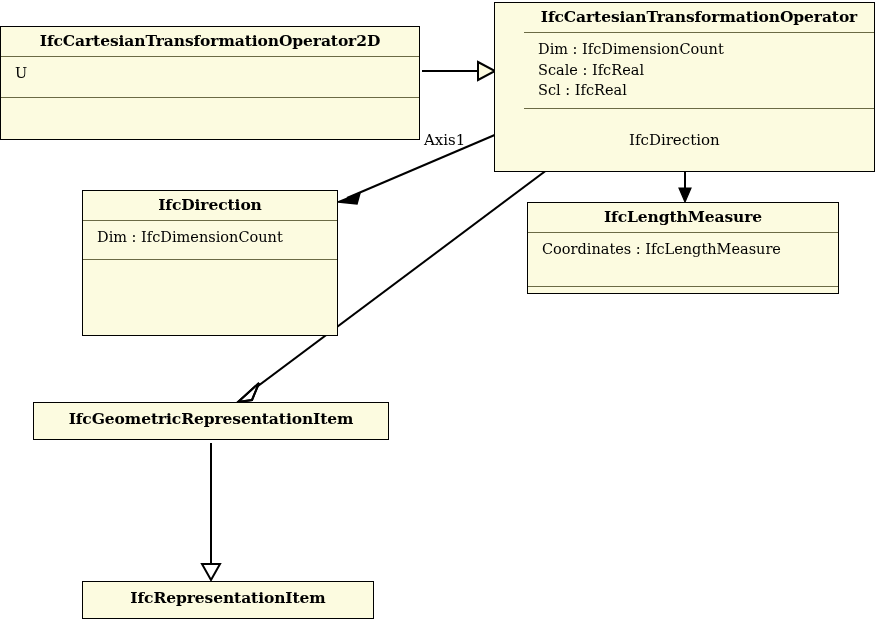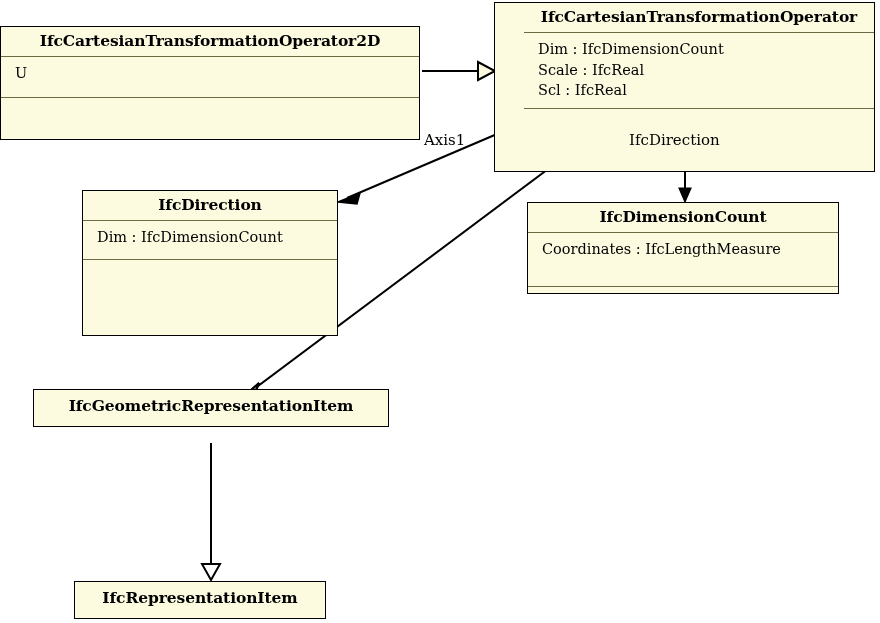--- a/index.html
+++ b/index.html
@@ -128,34 +128,34 @@
     <div class="uml-name">IfcDirection</div>
     <div class="uml-sep"></div>
     <div class="uml-attrs" style="padding-bottom:11px;">
       <div class="attr-line">Dim : IfcDimensionCount</div>
     </div>
     <div class="uml-sep"></div>
     <div class="uml-ops"></div>
   </div>
 
   <div class="uml-class" style="left:527px; top:202px; width:312px; height:92px;">
-    <div class="uml-name">IfcDimensionCount</div>
+    <div class="uml-name">IfcLengthMeasure</div>
     <div class="uml-sep"></div>
     <div class="uml-attrs" style="padding-bottom:26px;">
       <div class="attr-line">Coordinates : IfcLengthMeasure</div>
     </div>
     <div class="uml-sep"></div>
     <div class="uml-ops"></div>
   </div>
 
-  <div class="uml-class" style="left:33px; top:389px; width:356px; height:38px;">
+  <div class="uml-class" style="left:33px; top:402px; width:356px; height:38px;">
     <div class="uml-name" style="padding:7px 6px;">IfcGeometricRepresentationItem</div>
   </div>
 
-  <div class="uml-class" style="left:74px; top:581px; width:252px; height:38px;">
+  <div class="uml-class" style="left:82px; top:581px; width:292px; height:38px;">
     <div class="uml-name" style="padding:7px 6px;">IfcRepresentationItem</div>
   </div>
 
   <div class="edge-label" style="left:424px; top:131px;">Axis1</div>
 
   <div class="edge-label" style="left:629px; top:131px;">IfcDirection</div>
 
 </div>
 
 </body></html>

